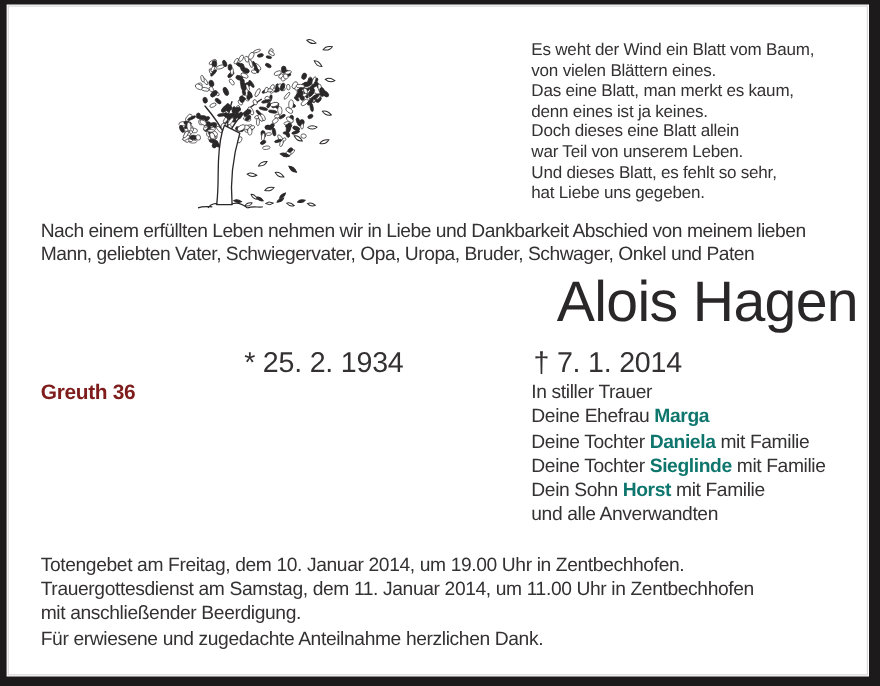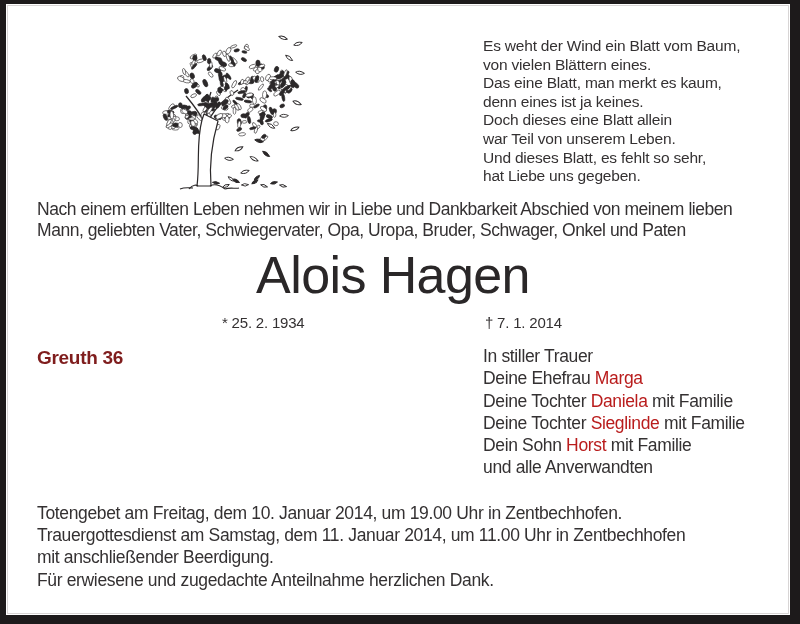--- a/index.html
+++ b/index.html
@@ -10,28 +10,28 @@
   .abs{position:absolute;}
   
   .frame{position:absolute;inset:0;border-style:solid;border-color:#1d1a1b;
          border-width:4px 10px 9px 6px;box-sizing:border-box;pointer-events:none;z-index:5;}
   .hairline{position:absolute;top:5px;left:7px;right:11px;bottom:10px;
             border:1px solid #d8d5d5;pointer-events:none;z-index:4;}
   .tree{left:146px;top:22px;width:170px;height:172px;}
   .tree svg{width:100%;height:100%;display:block;}
   .poem{left:483px;top:37px;font-size:15.5px;line-height:18.6px;letter-spacing:-0.2px;white-space:nowrap;}
   .intro{left:37px;top:199px;font-size:17.5px;line-height:21px;letter-spacing:-0.45px;white-space:nowrap;}
-  .name{left:6px;right:10px;top:247px;margin:0;padding:0 10px 0 0;text-align:center;
+  .name{left:6px;right:10px;top:247px;margin:0;padding:0 10px 0 0;text-align:right;
         font-size:52px;line-height:56px;font-weight:400;letter-spacing:-0.6px;color:#2a2728;}
-  .date{top:314px;font-size:15px;letter-spacing:-0.2px;white-space:nowrap;}
+  .date{top:314px;font-size:26px;letter-spacing:-0.2px;white-space:nowrap;}
   .birth{left:222px;}
   .death{left:485px;}
   .address{left:37px;top:347px;font-size:19px;font-weight:700;letter-spacing:-0.3px;color:#7f1d1d;text-align:right;}
   .mourners{left:483px;top:345px;font-size:17.5px;line-height:22.3px;letter-spacing:-0.35px;white-space:nowrap;}
-  .mourners b{font-weight:400;color:#b91c1c;}
+  .mourners b{font-weight:700;color:#0f766e;}
   .funeral{left:37px;top:502px;font-size:17.5px;line-height:22.2px;letter-spacing:-0.35px;white-space:nowrap;}
 </style>
 </head>
 <body>
 
 <div class="page">
 
   <div class="abs tree">
     <svg id="tree-svg" viewBox="0 0 170 172" xmlns="http://www.w3.org/2000/svg">
         <path d="M58,100 C52,88 45,80 40,74" stroke="#2b2829" fill="none" stroke-width="1.3"></path>

